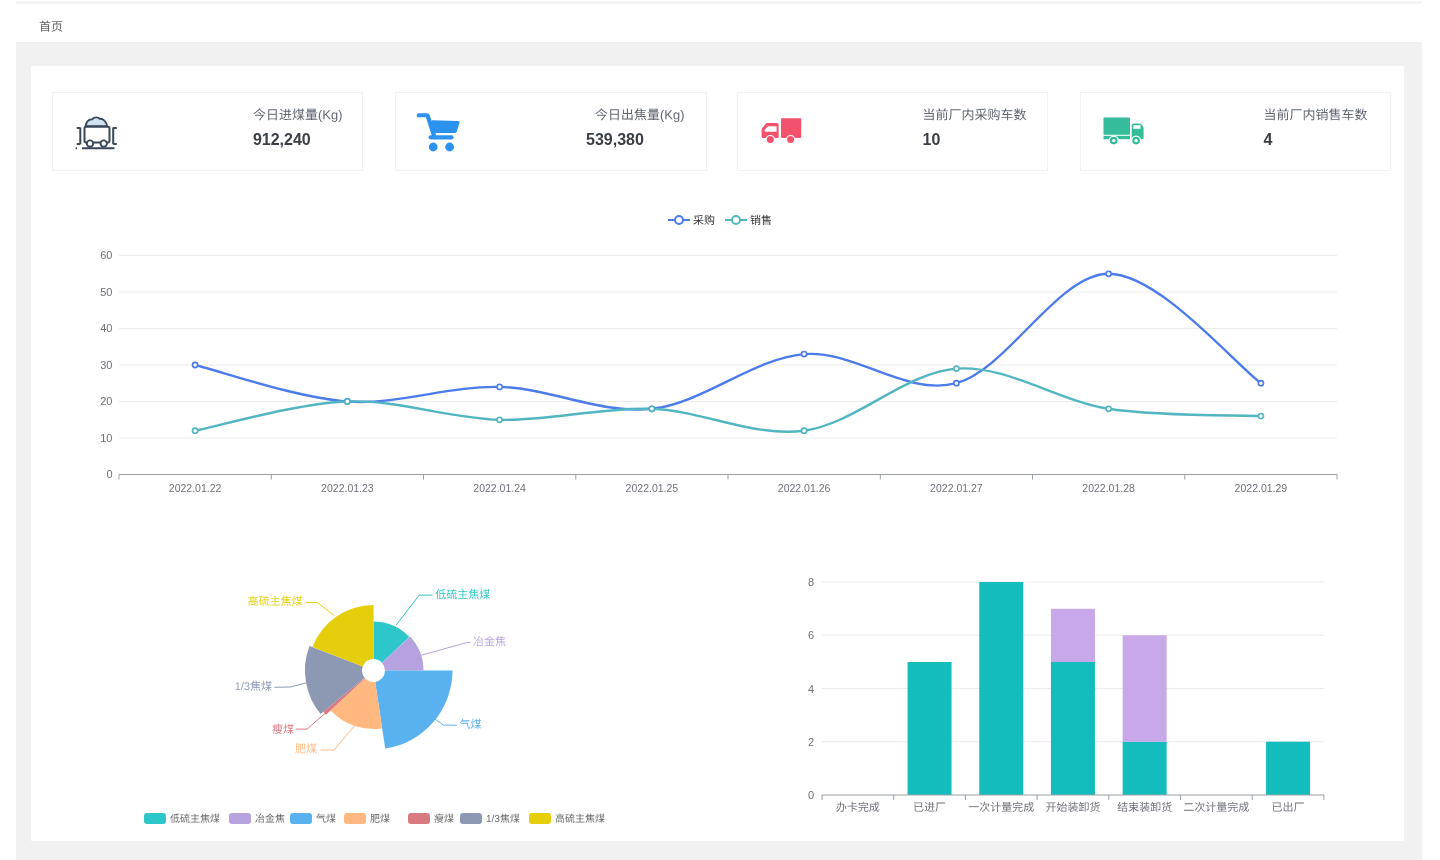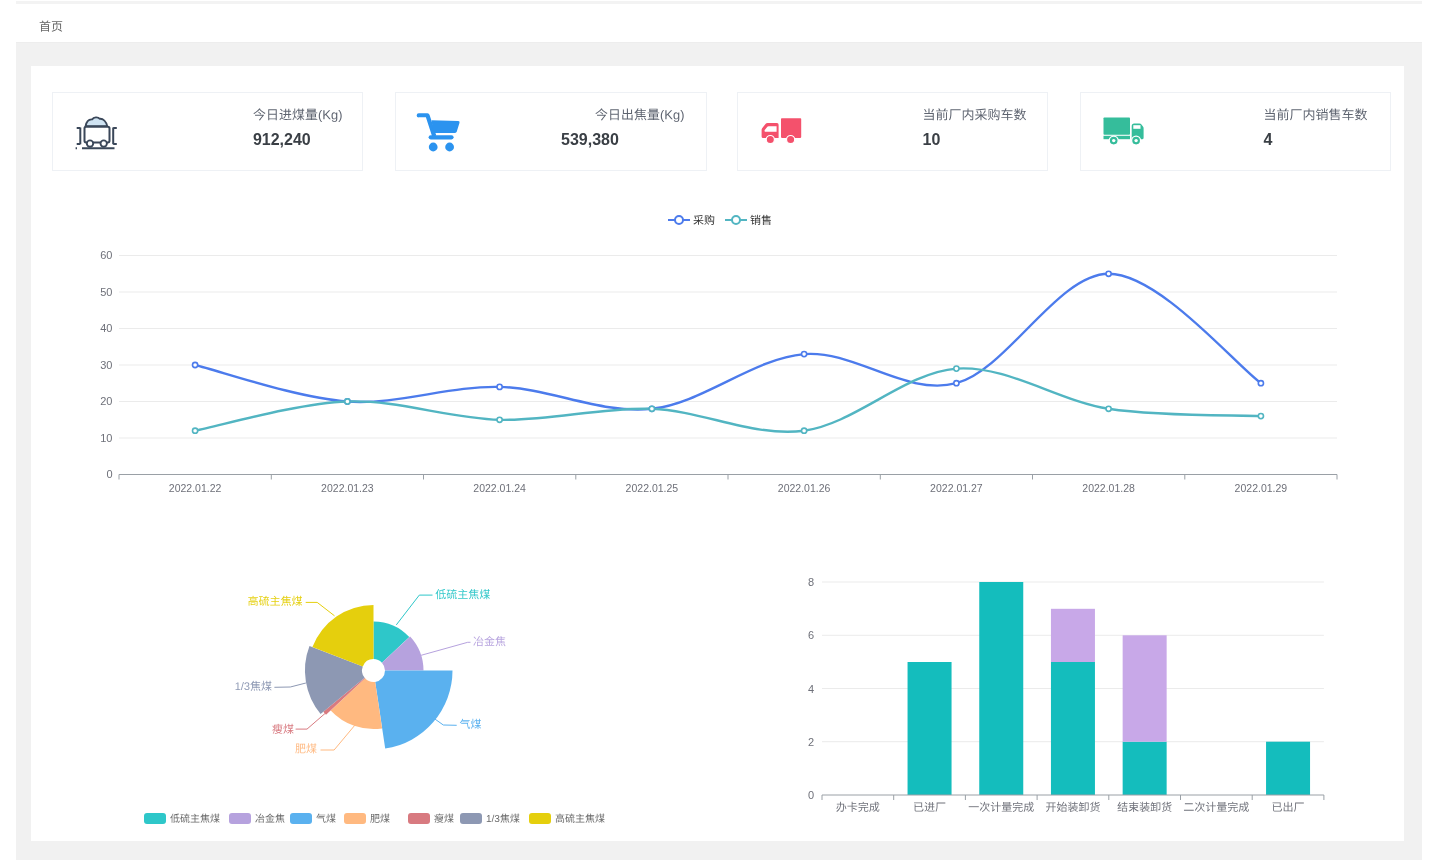--- a/index.html
+++ b/index.html
@@ -20,21 +20,21 @@
   <div class="abs" style="left:16px; top:42px; width:1406px; height:1px; background:#ededed;"></div>
 
   <div class="abs" style="left:31px; top:66px; width:1373px; height:775px; background:#fff;"></div>
 
   <div class="abs" style="left:52px;  top:92px; width:311px; height:79px; background:#fff; border:1px solid #eef1f5;"></div>
   <div class="abs" style="left:395px; top:92px; width:312px; height:79px; background:#fff; border:1px solid #eef1f5;"></div>
   <div class="abs" style="left:737px; top:92px; width:311px; height:79px; background:#fff; border:1px solid #eef1f5;"></div>
   <div class="abs" style="left:1080px;top:92px; width:311px; height:79px; background:#fff; border:1px solid #eef1f5;"></div>
 
   <div class="abs cval2" style="left:252.9px; top:132.3px;">912,240</div>
-  <div class="abs cval2" style="left:561px; top:132.3px;">539,380</div>
+  <div class="abs cval2" style="left:586px; top:132.3px;">539,380</div>
   <div class="abs cval2" style="left:922.5px; top:132.3px;">10</div>
   <div class="abs cval2" style="left:1263.5px; top:132.3px;">4</div>
 
   <svg class="abs" style="left:0; top:0;" width="1440" height="200" viewBox="0 0 1440 200">
     <g fill="#666">
         <path transform="translate(39.00,30.70) scale(0.012000,-0.012000)" d="M243 312H755V210H243ZM243 373V472H755V373ZM243 150H755V44H243ZM228 815C259 782 294 736 313 702H54V632H456C450 602 442 568 433 539H168V-80H243V-23H755V-80H833V539H512L546 632H949V702H696C725 737 757 779 785 820L702 842C681 800 643 742 611 702H345L389 725C370 758 331 808 294 844Z"></path>
         <path transform="translate(51.00,30.70) scale(0.012000,-0.012000)" d="M464 462V281C464 174 421 55 50 -19C66 -35 87 -64 96 -80C485 4 541 143 541 280V462ZM545 110C661 56 812 -27 885 -83L932 -23C854 32 703 111 589 161ZM171 595V128H248V525H760V130H839V595H478C497 630 517 673 535 715H935V785H74V715H449C437 676 419 631 403 595Z"></path>
       </g>
     <g fill="#5e6470">
         <path transform="translate(252.94,119.30) scale(0.013000,-0.013000)" d="M390 533C456 484 541 412 580 367L635 420C593 464 506 532 441 579ZM161 348V272H722C650 179 547 51 461 -48L538 -83C644 46 776 212 859 324L801 352L787 348ZM495 847C394 695 216 556 35 475C57 457 80 429 92 408C244 485 394 599 503 729C612 605 774 481 906 415C920 435 945 466 965 482C823 544 649 668 548 786L567 813Z"></path>

